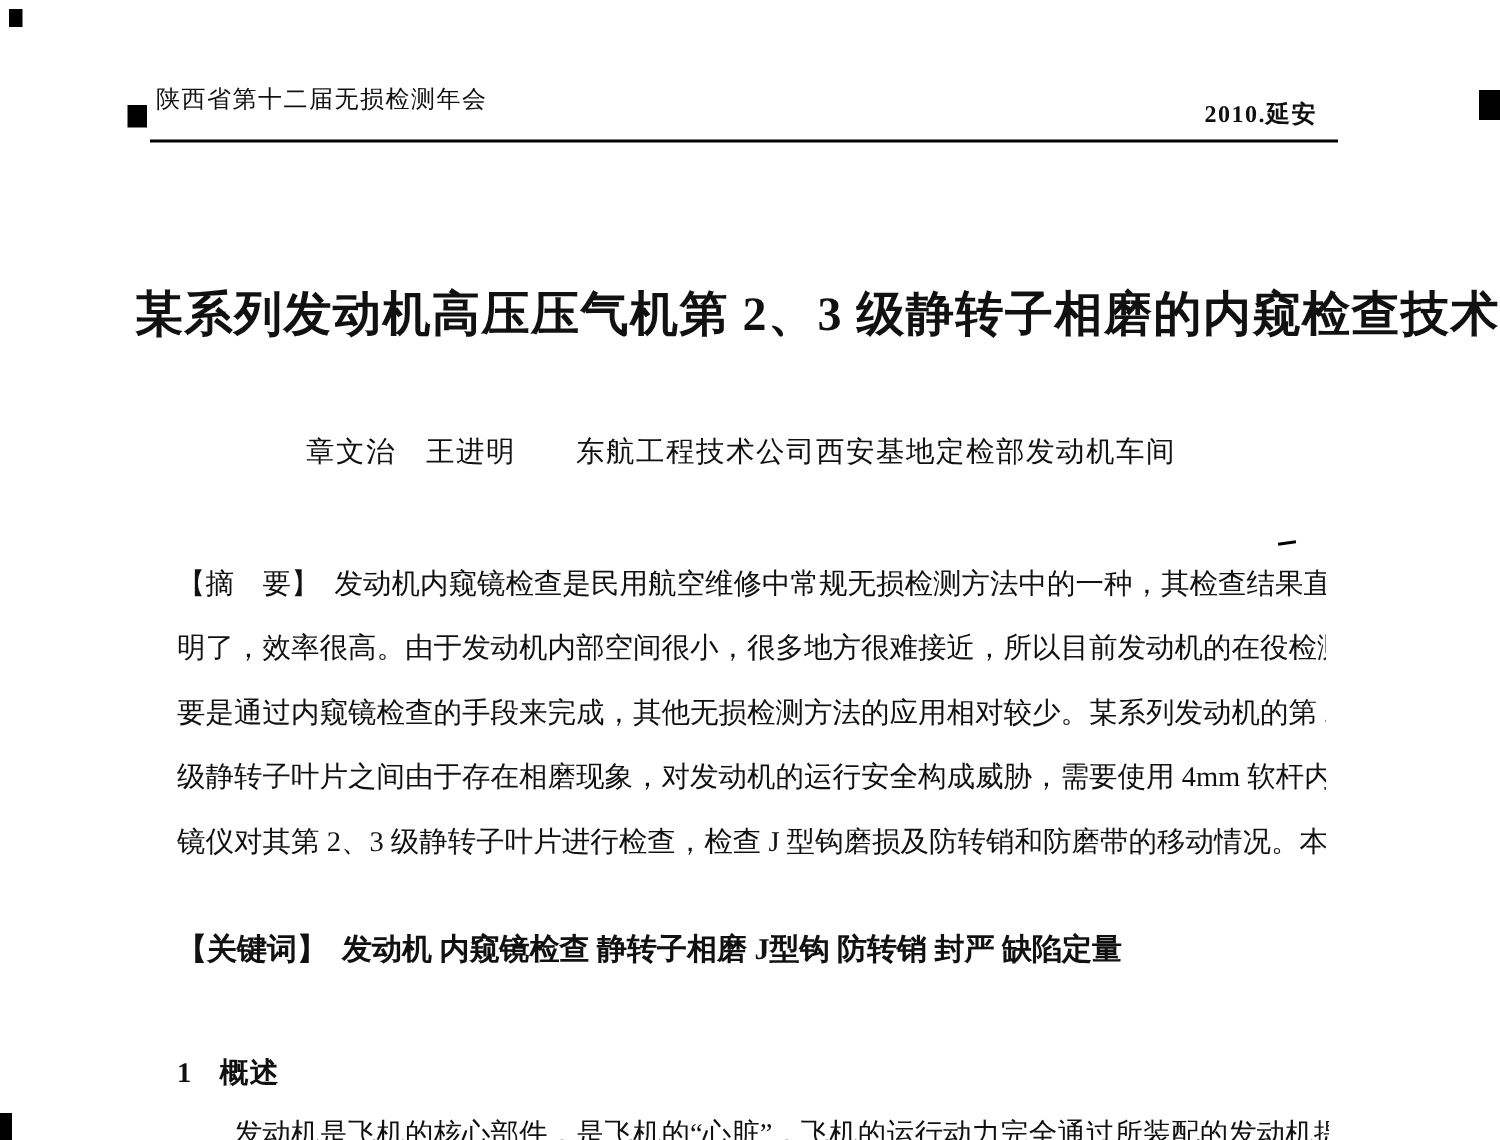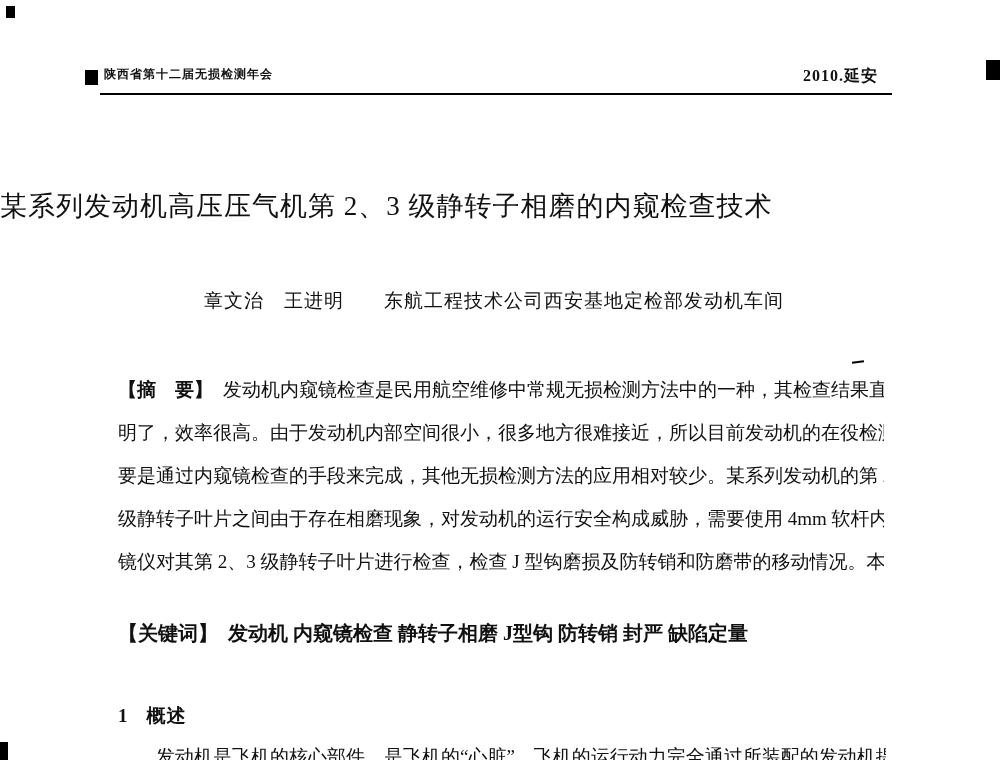--- a/index.html
+++ b/index.html
@@ -8,55 +8,55 @@
     width: 1000px;
     height: 760px;
     background: #ffffff;
     overflow: hidden;
     font-family: "Liberation Serif", "DejaVu Serif", serif;
     color: #111;
   }
 
   
   .hdr-left {
-    position: absolute; top: 66px; left: 104px;
-    font-size: 12px; font-weight: bold; letter-spacing: 1px;
+    position: absolute; top: 56px; left: 104px;
+    font-size: 16px; font-weight: normal; letter-spacing: 1px;
   }
   .hdr-right {
     position: absolute; top: 66px; right: 122px;
     font-size: 16px; font-weight: bold; letter-spacing: 1px;
   }
   .hdr-rule {
     position: absolute; top: 93px; left: 100px;
     width: 792px; height: 2px; background: #000;
   }
 
   
   .title {
     position: absolute; top: 188px; left: 0; width: 1000px;
-    text-align: left; font-size: 27px; font-weight: normal;
+    text-align: right; font-size: 32px; font-weight: bold;
     letter-spacing: 1px;
   }
   .authors {
     position: absolute; top: 288px; left: 0; width: 988px;
     text-align: center; font-size: 19px; letter-spacing: 1px;
   }
 
   
   .abstract {
     position: absolute; top: 368px; left: 118px; width: 766px;
     font-size: 19px;
   }
   .abs-line {
     height: 43px; line-height: 43px; white-space: nowrap;
     text-align: justify; text-align-last: justify;
     overflow: hidden;
   }
   .abs-line.last { text-align-last: left; }
-  .abs-label { font-weight: bold; margin-right: 10px; }
+  .abs-label { font-weight: normal; margin-right: 10px; }
 
   
   .keywords {
     position: absolute; top: 612px; left: 118px; width: 766px;
     font-size: 20px; font-weight: bold; line-height: 43px;
     white-space: nowrap; overflow: hidden;
   }
   .kw-label { margin-right: 10px; }
 
   

